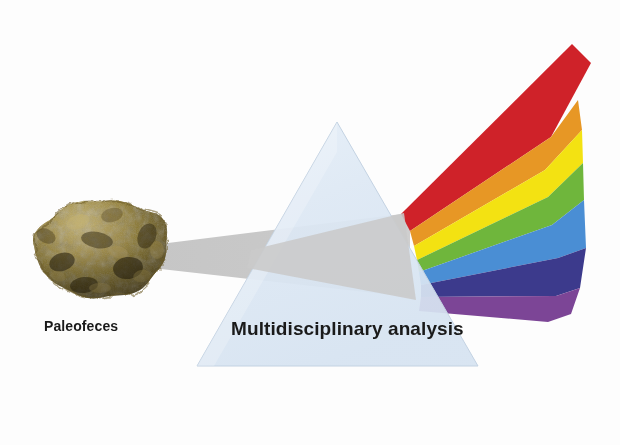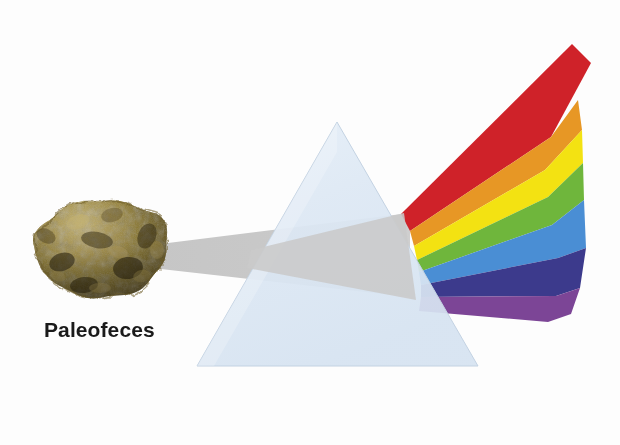--- a/index.html
+++ b/index.html
@@ -202,16 +202,17 @@
                C 167,257 163,266 156,272
                C 150,279 146,288 136,292
                C 126,297 114,294 104,297
                C 92,300 82,298 72,292
                C 62,287 54,284 47,276
                C 39,268 36,257 34,246 Z" fill="none" stroke="#6b5a26" stroke-width="1.6" opacity="0.55"></path>
     </g>
 
   </svg>
 
-  <div class="fig-label" id="label-paleofeces" style="color: rgb(26, 26, 26); font-size: 21px; font-weight: bold;">Paleofeces</div>
-
+  <div class="fig-label" id="label-paleofeces" style="color: rgb(26, 26, 26); font-size: 14px; font-weight: bold;">Paleofeces</div>
+
+  <div class="fig-label" id="label-analysis" style="color: rgb(26, 26, 26); font-size: 19px; font-weight: bold;">Multidisciplinary analysis</div>
 
 </div>
 
 </body></html>

